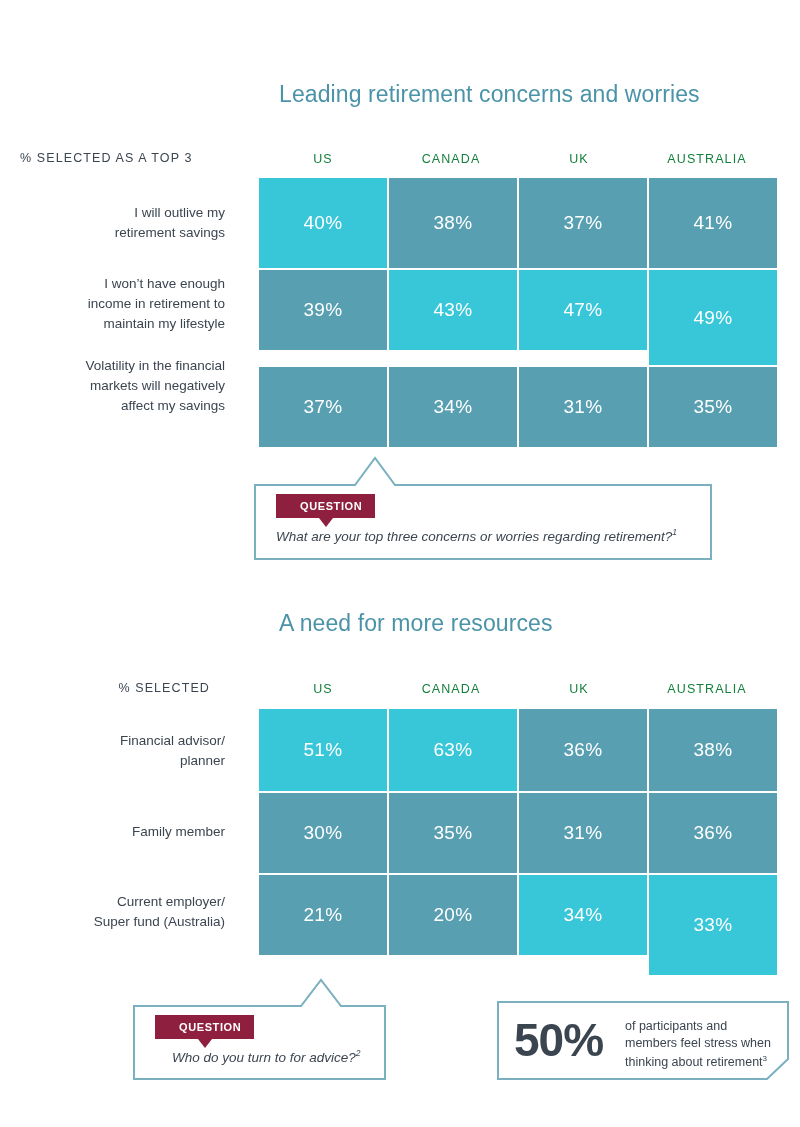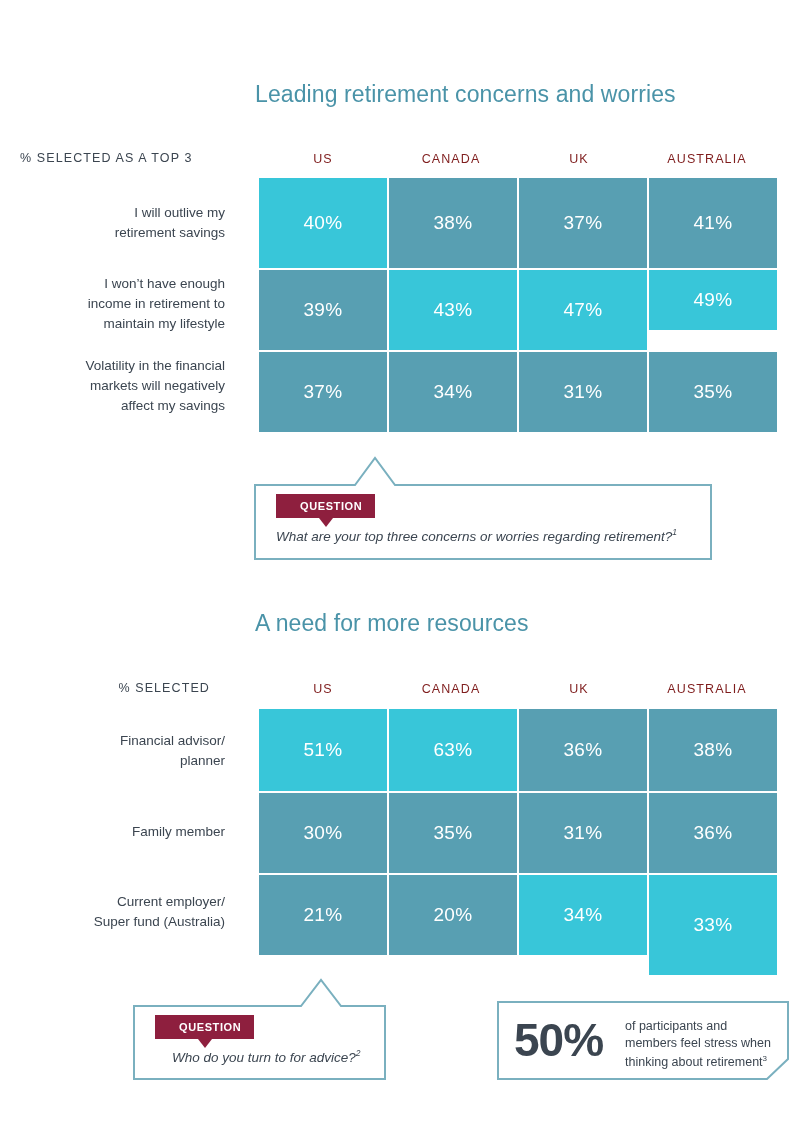--- a/index.html
+++ b/index.html
@@ -13,37 +13,38 @@
   .page { position: relative; width: 800px; height: 1127px; overflow: hidden; }
 
   
   .section-title {
     position: absolute;
     color: #4a93a8;
     font-size: 23px;
     font-weight: 400;
     letter-spacing: 0.1px;
     white-space: nowrap;
+    margin-left: 24px;
   }
   #title-1 { left: 255px; top: 81px; }
   #title-2 { left: 255px; top: 610px; }
 
   
   .col-head-row {
     position: absolute;
     display: flex;
     height: 20px;
     align-items: center;
   }
   .col-head {
     flex: 0 0 128px;
     text-align: center;
     font-size: 12.5px;
     letter-spacing: 1.1px;
-    color: #7f1d1d;
+    color: #15803d;
     font-weight: 400;
   }
   .axis-caption {
     position: absolute;
     font-size: 12.5px;
     letter-spacing: 1.1px;
     color: #3b4550;
     white-space: nowrap;
   }
   #caption-1 { left: 20px; top: 151px; }
@@ -169,21 +170,21 @@
 
   <div class="grid" id="grid-1" style="left:259px; top:178px;">
     <div class="cell hi" style="height:90px">40%</div>
     <div class="cell lo" style="height:90px">38%</div>
     <div class="cell lo" style="height:90px">37%</div>
     <div class="cell lo" style="height:90px">41%</div>
 
     <div class="cell lo" style="height:80px">39%</div>
     <div class="cell hi" style="height:80px">43%</div>
     <div class="cell hi" style="height:80px">47%</div>
-    <div class="cell hi" style="height:60px">49%</div>
+    <div class="cell hi" style="height:95px">49%</div>
 
     <div class="cell lo" style="height:80px">37%</div>
     <div class="cell lo" style="height:80px">34%</div>
     <div class="cell lo" style="height:80px">31%</div>
     <div class="cell lo" style="height:80px">35%</div>
   </div>
 
   <div class="callout" style="left:254px; top:455px; width:458px; height:105px;">
     <svg width="458" height="105" viewBox="0 0 458 105">
       <path d="M1,30 L101,30 L121,3 L141,30 L457,30 L457,104 L1,104 Z" fill="#ffffff" stroke="#7ab0bf" stroke-width="2" stroke-linejoin="miter"></path>

